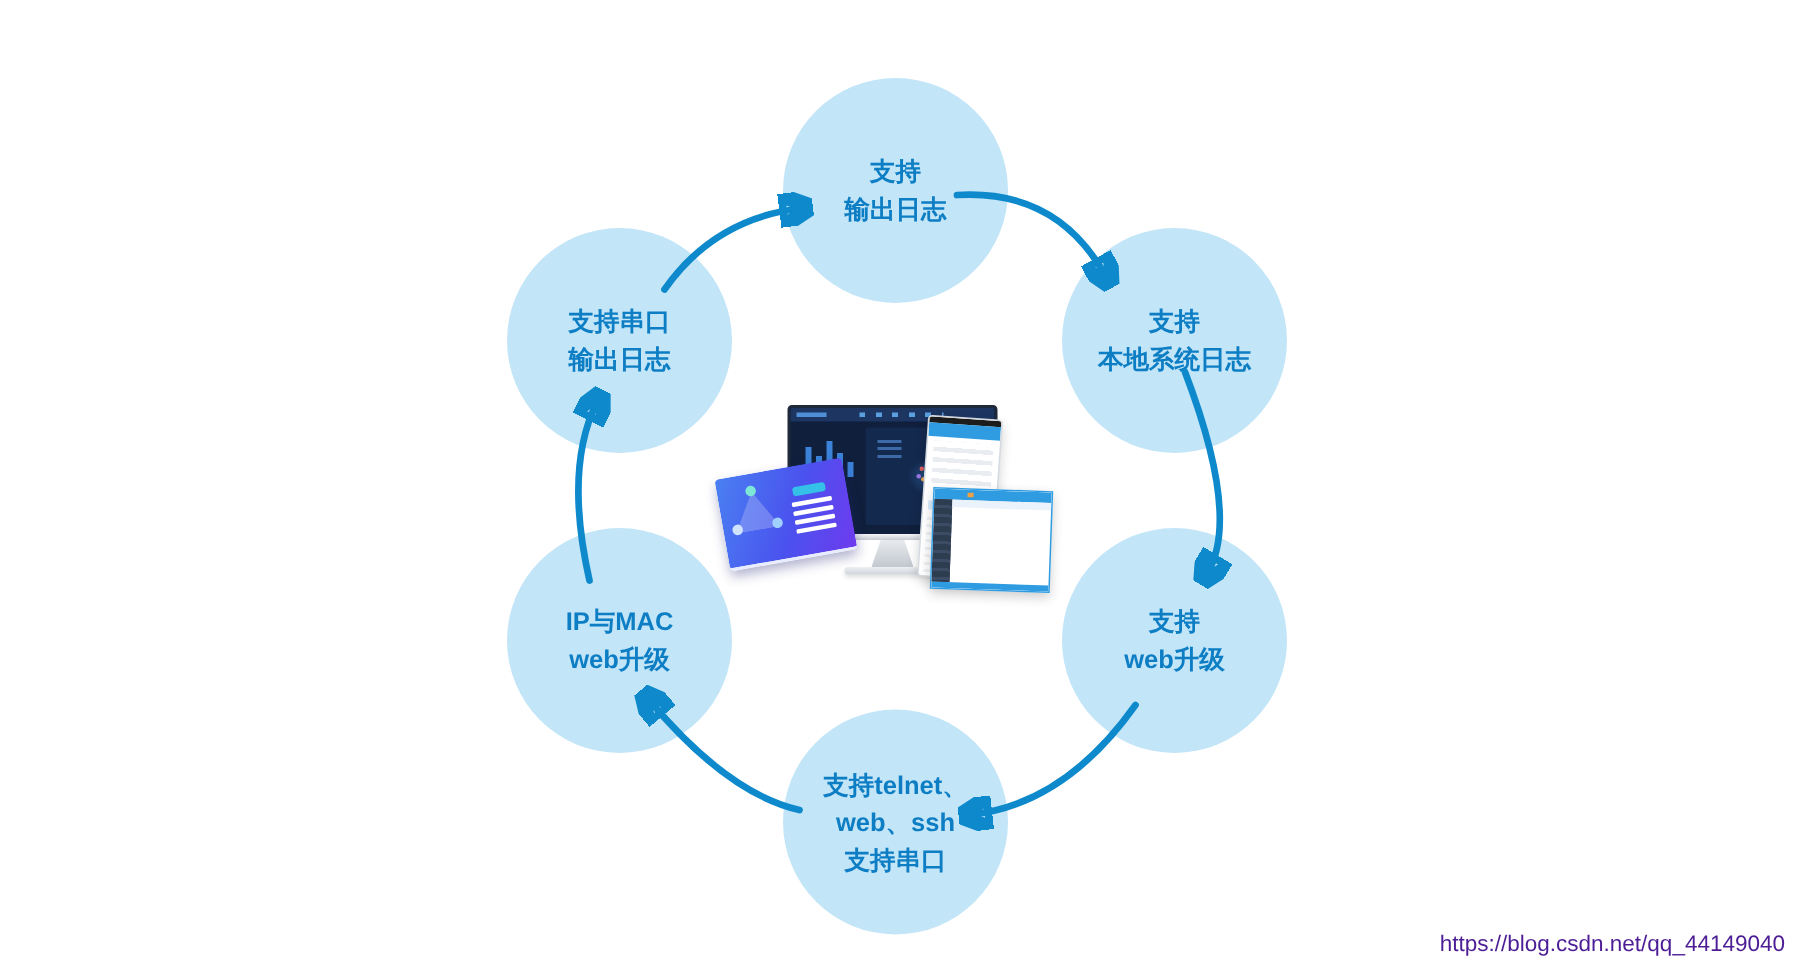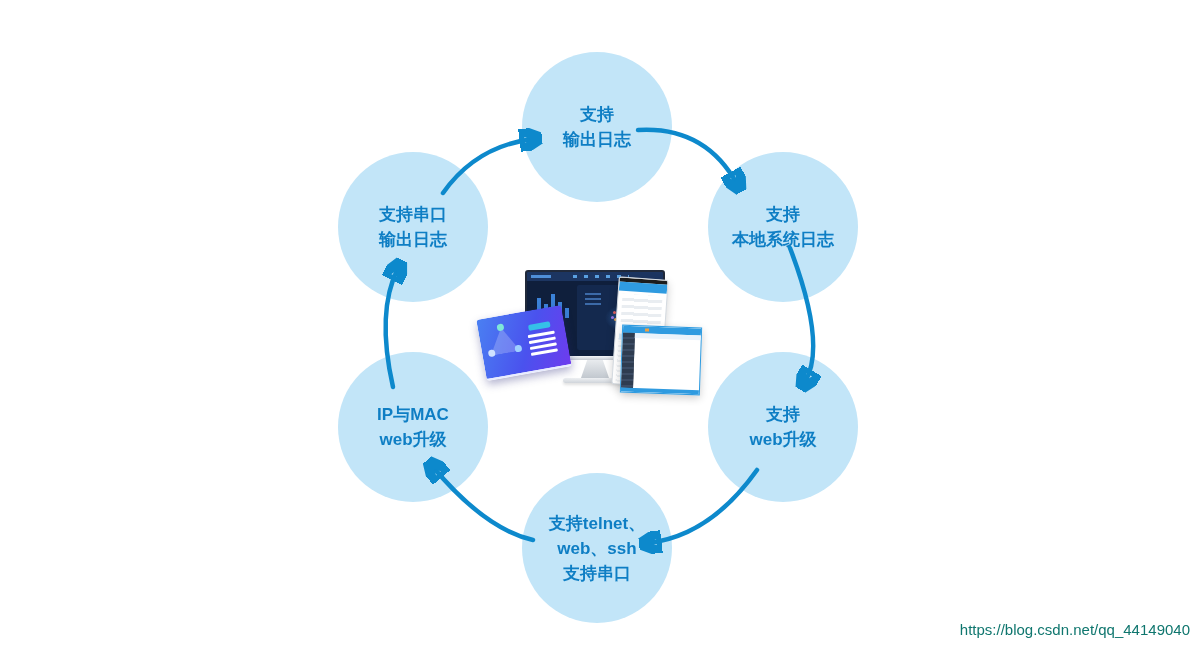--- a/index.html
+++ b/index.html
@@ -100,21 +100,21 @@
   
   .caption{
     position:absolute;left:510px;top:403px;z-index:6;
     background:#ffffff;border:3px solid #0b72b4;color:#0b72b4;
     font-weight:bold;font-size:16px;line-height:16px;padding:5px 9px;
     letter-spacing:1px;white-space:nowrap;
   }
 
   
   .watermark{
-    position:absolute;right:10px;bottom:12px;color:#0f766e;
+    position:absolute;right:10px;bottom:12px;color:#4c1d95;
     font-size:15px;z-index:7;
   }
 </style>
 </head>
 <body>
 
 <div class="canvas">
 
   <svg class="arrows" viewBox="0 0 1200 650">
     <defs>

